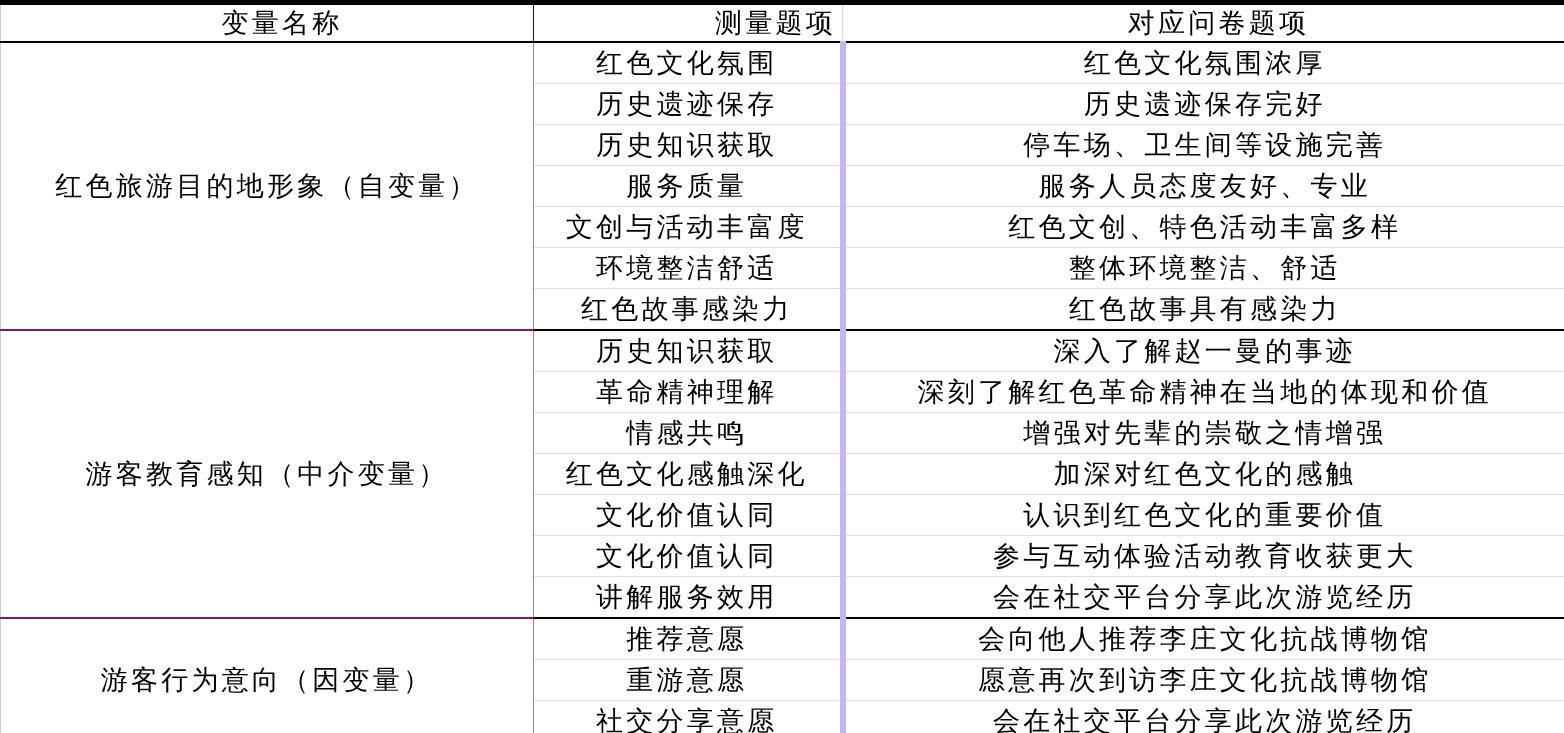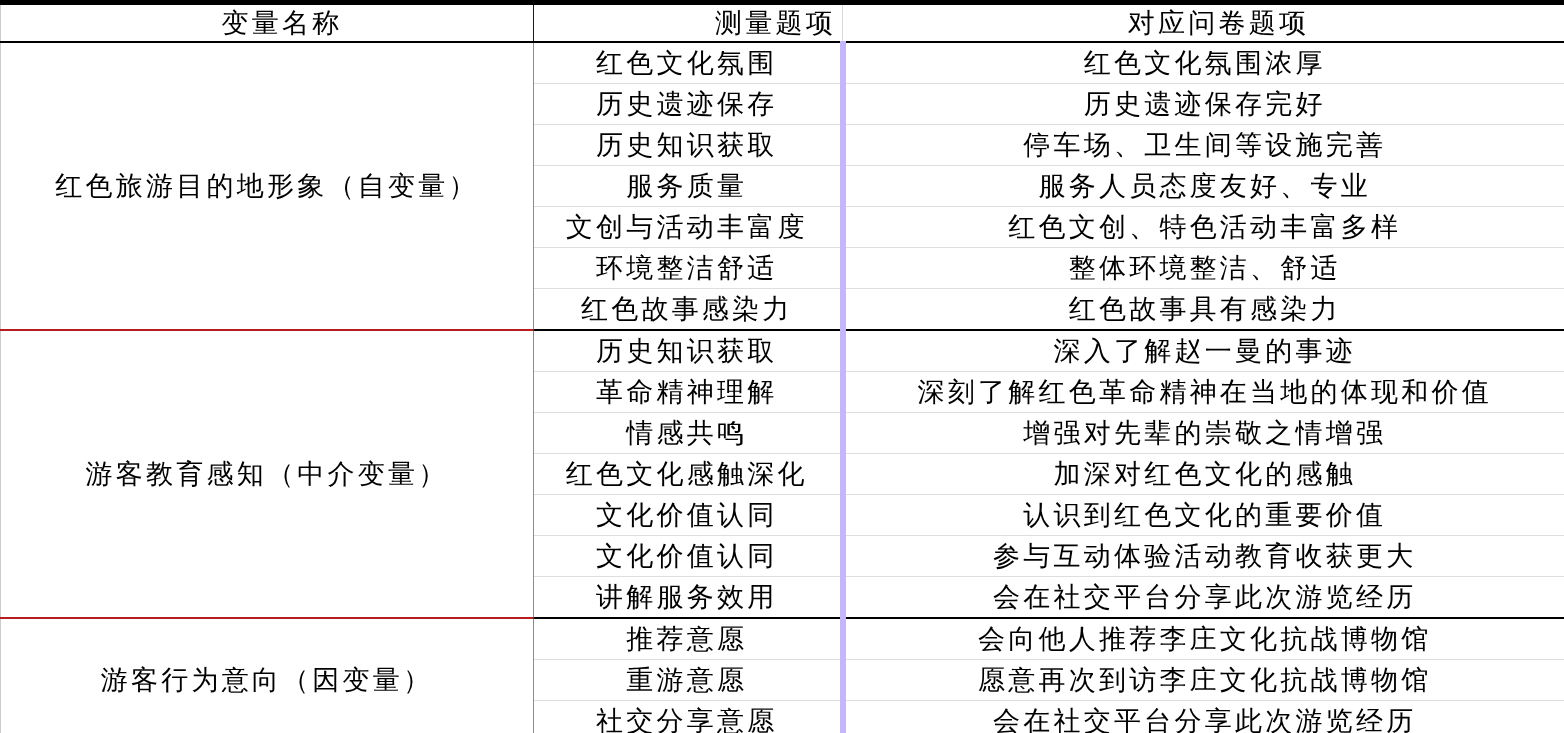--- a/index.html
+++ b/index.html
@@ -41,21 +41,21 @@
   thead th {
     height: 34px;
     border-bottom: 2px solid #000000;
     padding-left: 36px;
   }
   th.h-var { border-right: 1px solid #1a1a1a; }
   th.h-measure { border-right: 1px solid #d9d9d9; text-align: right; }
   tbody td { height: 40px; }
   td.var {
     border-right: 1px solid #8c8c8c;
-    border-bottom: 2px solid #b91c1c;
+    border-bottom: 2px solid #701a75;
   }
   td.m {
     border-right: 6px solid #c4b5fd;
     border-bottom: 1px solid #dedede;
   }
   td.q {
     border-bottom: 1px solid #dedede;
     border-radius: 17px;
   }
   tr.sec-last td.m,

